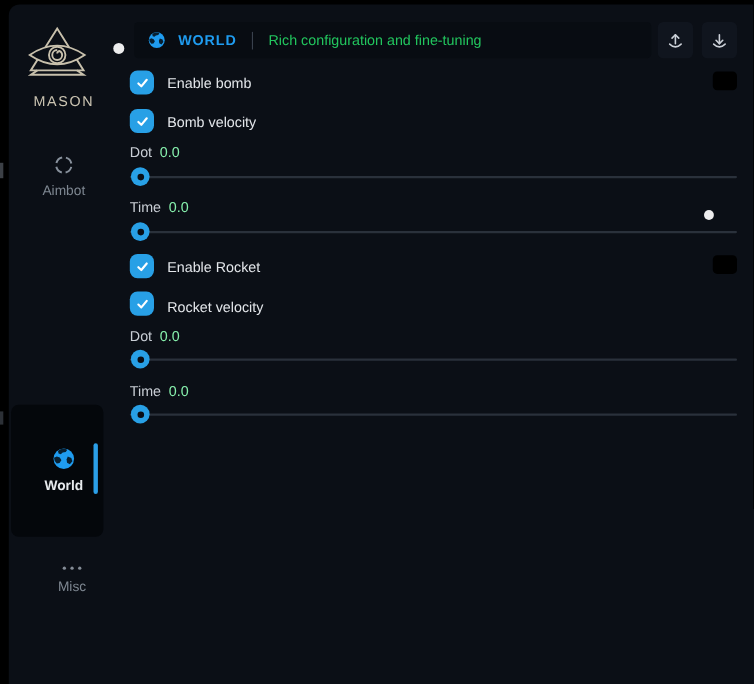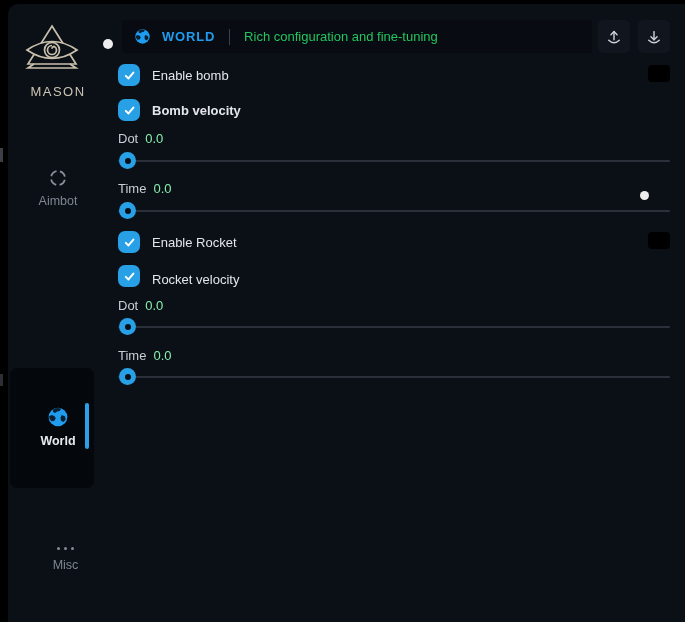--- a/index.html
+++ b/index.html
@@ -79,41 +79,41 @@
     <svg class="logo" viewBox="0 0 60 54" fill="none" stroke="#c8c0ac" stroke-width="1.7">
       <path d="M30 2 L54 40 L6 40 Z"></path>
       <path d="M12 40 L6 44 H54 L48 40"></path>
       <path d="M5 26 Q30 9 55 26 Q30 43 5 26 Z" fill="#0b0f16"></path>
       <circle cx="30" cy="26" r="7.5"></circle>
       <path d="M30 21.5 a4.5 4.5 0 1 0 4.5 4.5 q0 -2.6 -2.2 -3.6 a2.3 2.3 0 0 0 -2.3 2.3"></path>
     </svg>
     <div class="brand">MASON</div>
     <span class="cursor-dot" id="dot1"></span>
 
-    <div class="nav-item" style="top:164px;">
+    <div class="nav-item" style="top:136px;">
       <svg width="20" height="20" viewBox="0 0 20 20" fill="none">
         <circle cx="10" cy="10" r="7" stroke="#87909b" stroke-width="1.8" stroke-dasharray="7.5 3.5" stroke-dashoffset="9.25"></circle>
       </svg>
       <span class="nav-label">Aimbot</span>
     </div>
 
 
     <div class="active-block"></div>
     <div class="nav-item active" style="top:402px;">
       <svg width="22" height="22" viewBox="0 0 20 20">
         <circle cx="10" cy="10" r="8.5" fill="#1f9cf0"></circle>
         <path fill="#082031" d="M6.8 2.4c1.9-.9 4.4-.8 6.1.2l-1.3 1.9-2.5.4-1.6 1.4-1.8-.6-.5-2z"></path>
         <path fill="#082031" d="M1.9 9.3l2.3-1.2 2.5 1 1.3 2.1-1.5 2.4-2.3.3-1.7-2.1z"></path>
         <path fill="#082031" d="M13.3 8.2l2.9 1.2.9 2.7-2.1 2.5-2.3-1.3-.4-2.7z"></path>
       </svg>
       <span class="nav-label">World</span>
     </div>
     <span class="active-bar"></span>
 
-    <div class="nav-item" style="top:540px;padding-left:15px;">
+    <div class="nav-item" style="top:508px;padding-left:15px;">
       <span class="misc-dots">
           <i></i>
           <i></i>
           <i></i>
         </span>
       <span class="nav-label">Misc</span>
     </div>
 
     <div class="header-bar">
       <svg width="17" height="17" viewBox="0 0 20 20">
@@ -145,21 +145,21 @@
     <div class="chk-row" style="top:60px;">
       <span class="chk">
         <svg width="13" height="13" viewBox="0 0 14 14" fill="none">
           <path d="M3 7.4 L5.9 10.2 L11.2 3.8" stroke="#fff" stroke-width="2.1" stroke-linecap="round" stroke-linejoin="round"></path>
         </svg>
       </span>
       <span class="chk-label">Enable bomb</span>
     </div>
     <span class="swatch" style="top:61px;"></span>
 
-    <div class="chk-row" style="top:95px;font-weight:bold;">
+    <div class="chk-row" style="top:95px;">
       <span class="chk">
         <svg width="13" height="13" viewBox="0 0 14 14" fill="none">
           <path d="M3 7.4 L5.9 10.2 L11.2 3.8" stroke="#fff" stroke-width="2.1" stroke-linecap="round" stroke-linejoin="round"></path>
         </svg>
       </span>
       <span class="chk-label">Bomb velocity</span>
     </div>
 
     <div class="slider-label" style="top:127px;">
       <span>Dot</span><span class="slider-value">0.0</span>

